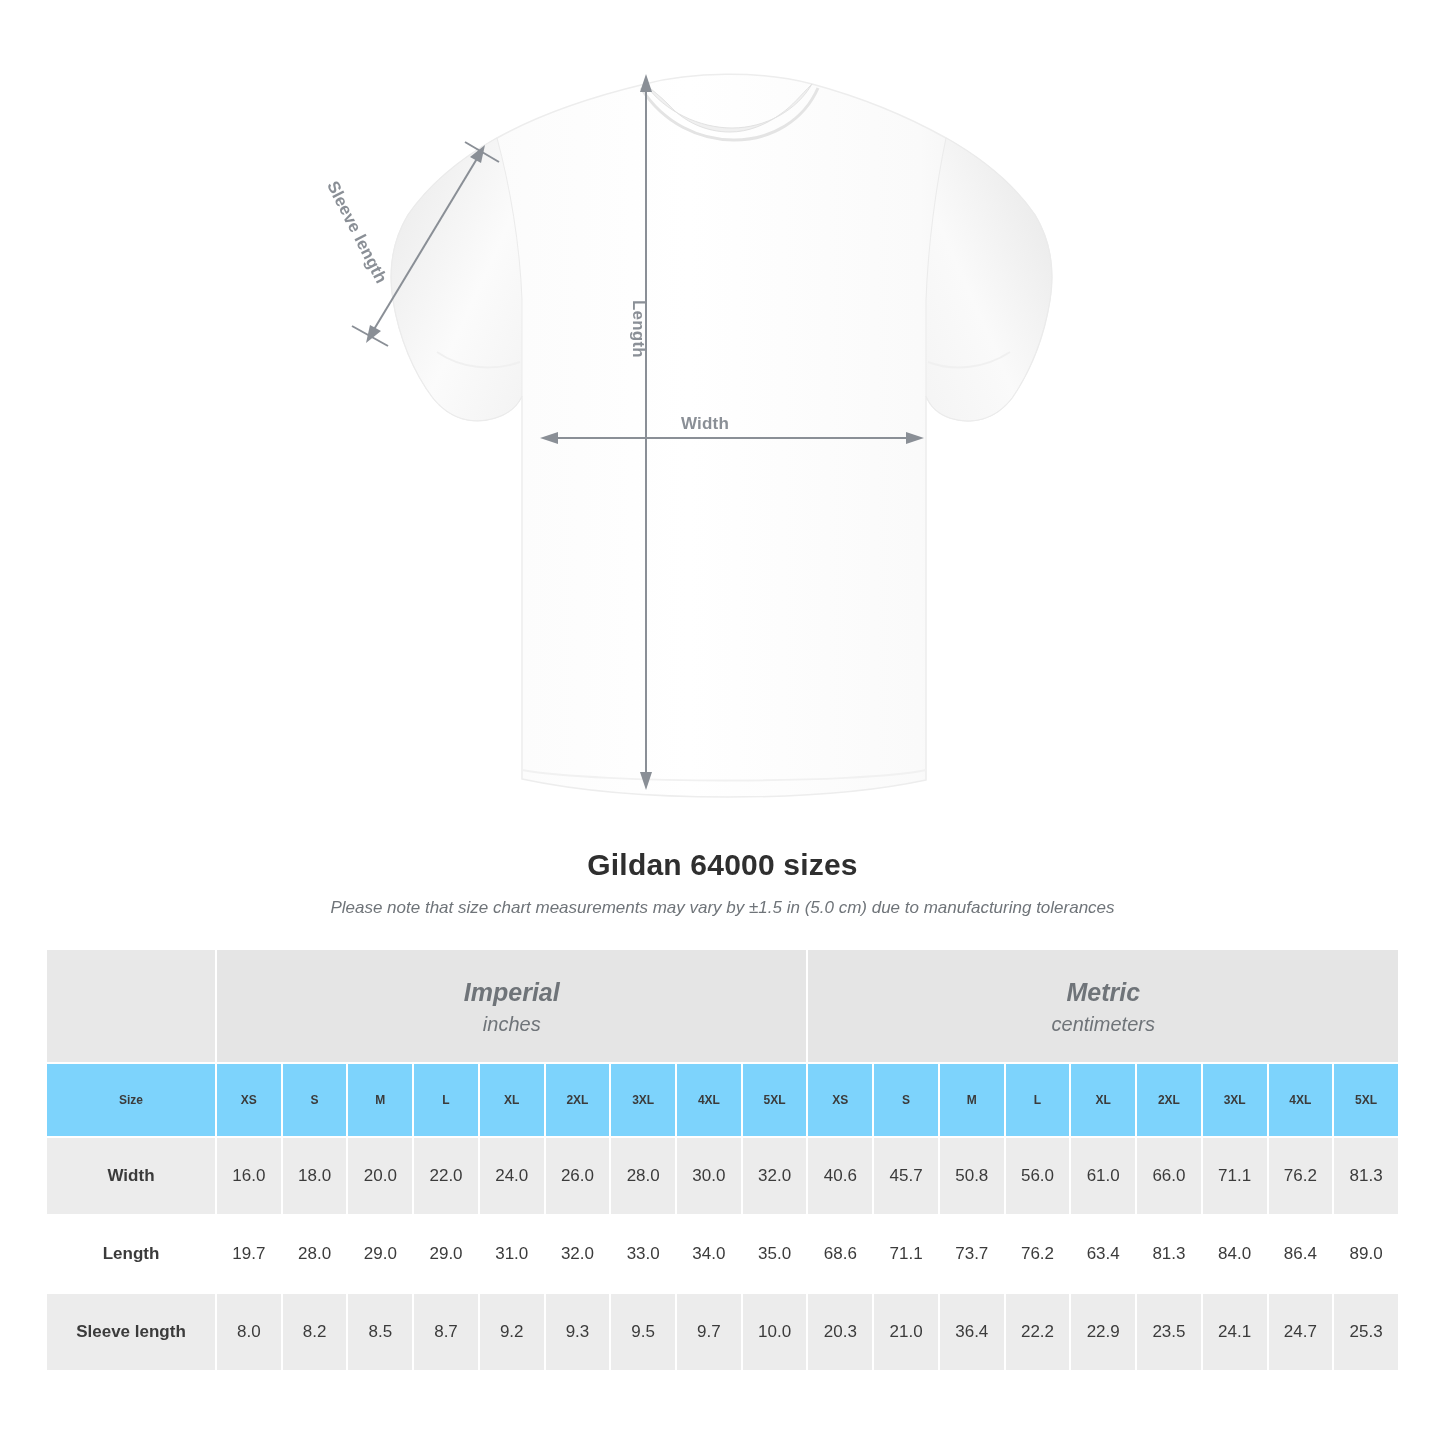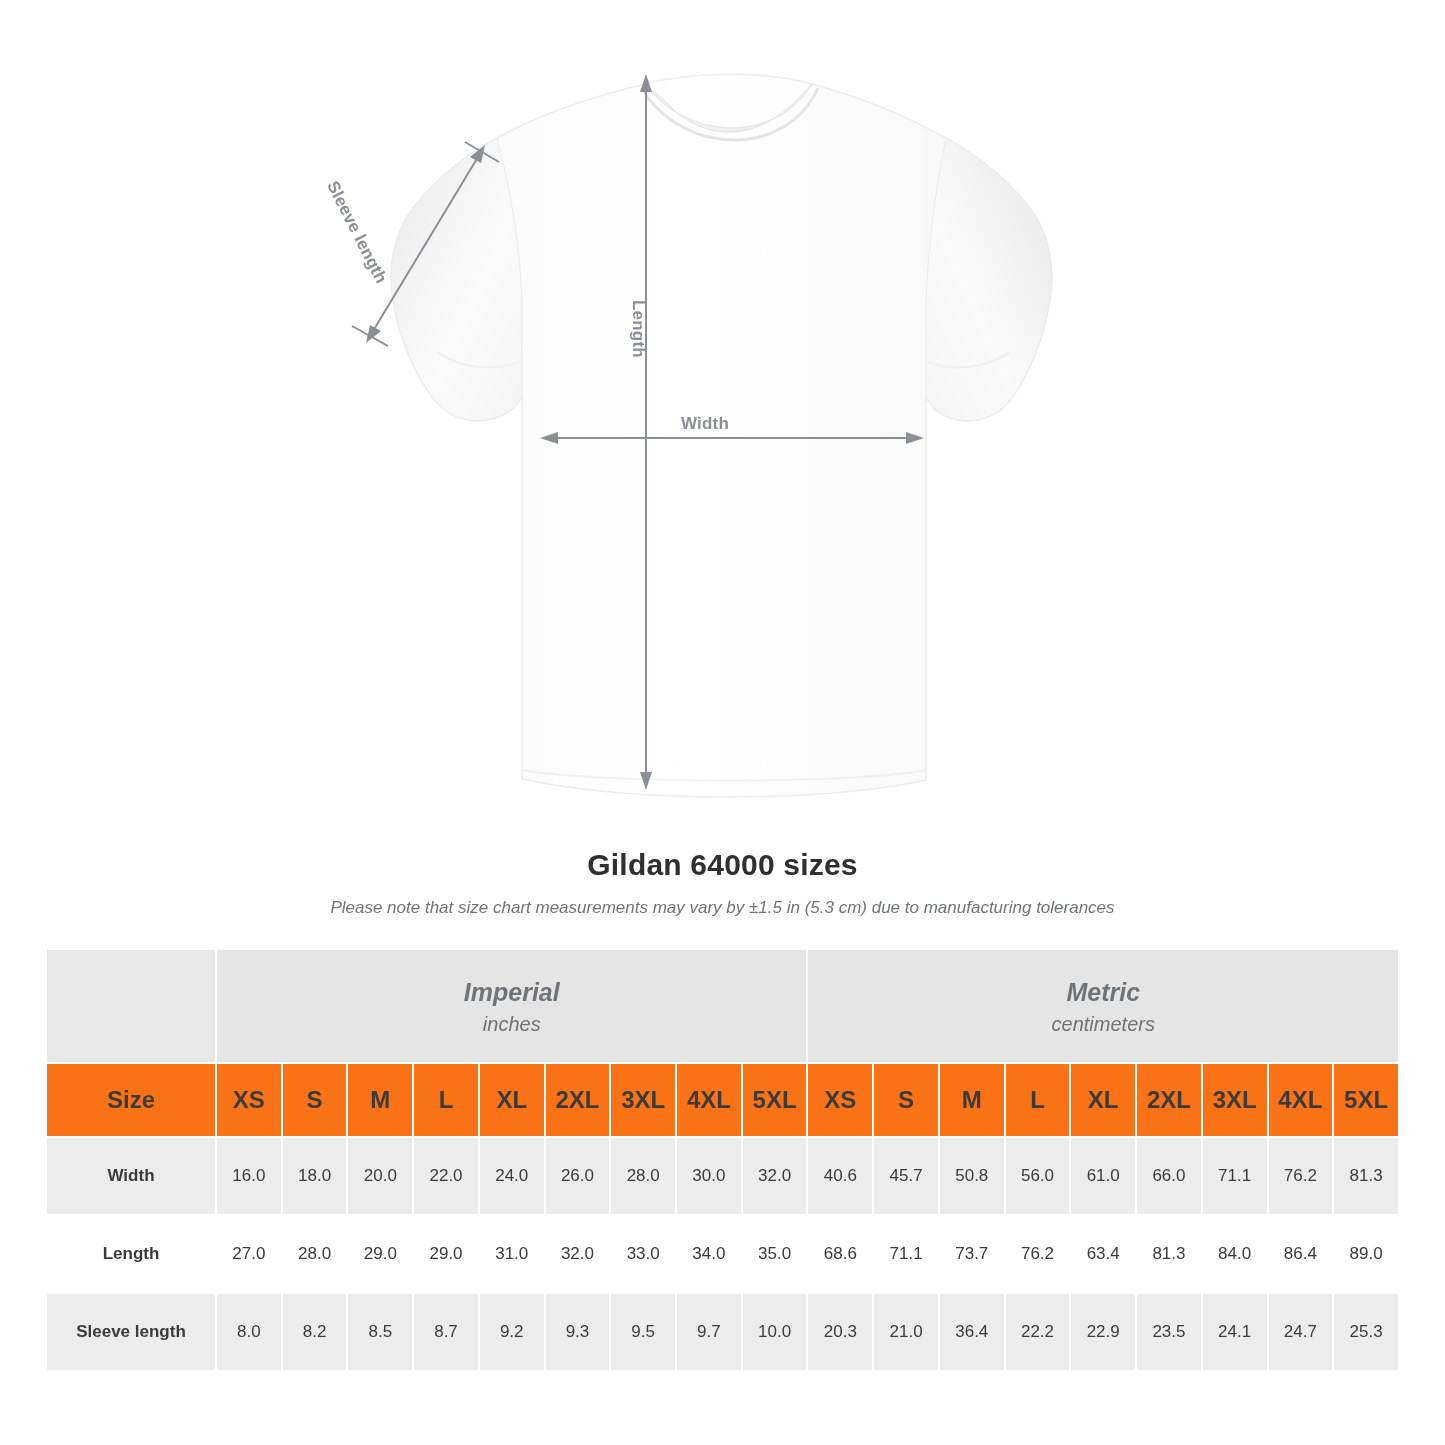--- a/index.html
+++ b/index.html
@@ -107,24 +107,24 @@
   .unit-head .unit-sub {
     font-size: 20px;
     font-style: italic;
     color: #6f7479;
     margin-top: 6px;
   }
   .corner-cell {
     background: #e8e8e8;
   }
   tr.row-head td {
-    background: #f97316;
+    background: #7dd3fc;
     height: 72px;
     font-weight: bold;
-    font-size: 24px;
+    font-size: 12px;
     color: #3b3b3b;
   }
   tr.row-head td.rowlabel {
     font-weight: bold;
   }
   tr.band-a td { background: #ececec; height: 76px; }
   tr.band-b td { background: #ffffff; height: 76px; }
   td.rowlabel {
     font-weight: bold;
     font-size: 18px;
@@ -213,21 +213,21 @@
       </g>
     </svg>
 
     <div class="dim-label sleeve">Sleeve length</div>
     <div class="dim-label length">Length</div>
     <div class="dim-label width">Width</div>
   </div>
 
   <div class="title-block">
     <h1 class="chart-title">Gildan 64000 sizes</h1>
-    <div class="chart-note">Please note that size chart measurements may vary by ±1.5 in (5.3 cm) due to manufacturing tolerances</div>
+    <div class="chart-note">Please note that size chart measurements may vary by ±1.5 in (5.0 cm) due to manufacturing tolerances</div>
   </div>
 
   <div class="table-wrap">
     <table class="size-table">
       <colgroup>
         <col class="col-label">
       </colgroup>
       <tbody>
         <tr>
           <td class="corner-cell"></td>
@@ -280,21 +280,21 @@
           <td class="val">56.0</td>
           <td class="val">61.0</td>
           <td class="val">66.0</td>
           <td class="val">71.1</td>
           <td class="val">76.2</td>
           <td class="val">81.3</td>
         </tr>
 
         <tr class="band-b">
           <td class="rowlabel">Length</td>
-          <td class="val">27.0</td>
+          <td class="val">19.7</td>
           <td class="val">28.0</td>
           <td class="val">29.0</td>
           <td class="val">29.0</td>
           <td class="val">31.0</td>
           <td class="val">32.0</td>
           <td class="val">33.0</td>
           <td class="val">34.0</td>
           <td class="val">35.0</td>
           <td class="val">68.6</td>
           <td class="val">71.1</td>

